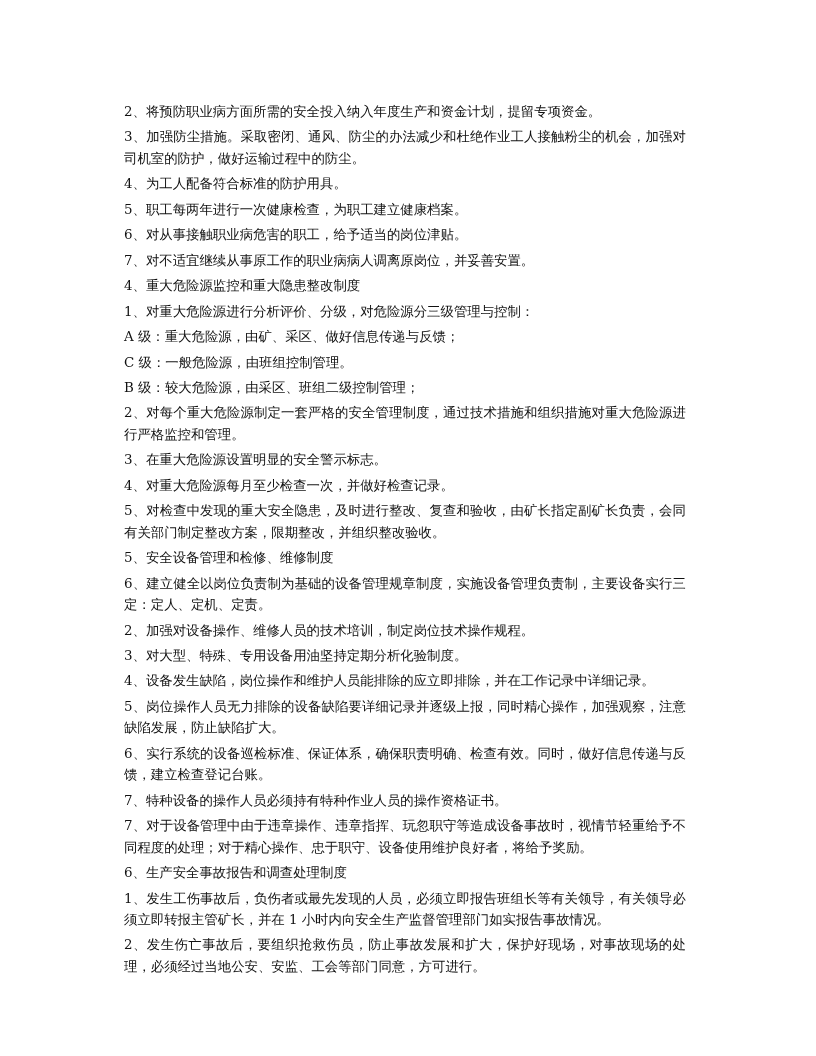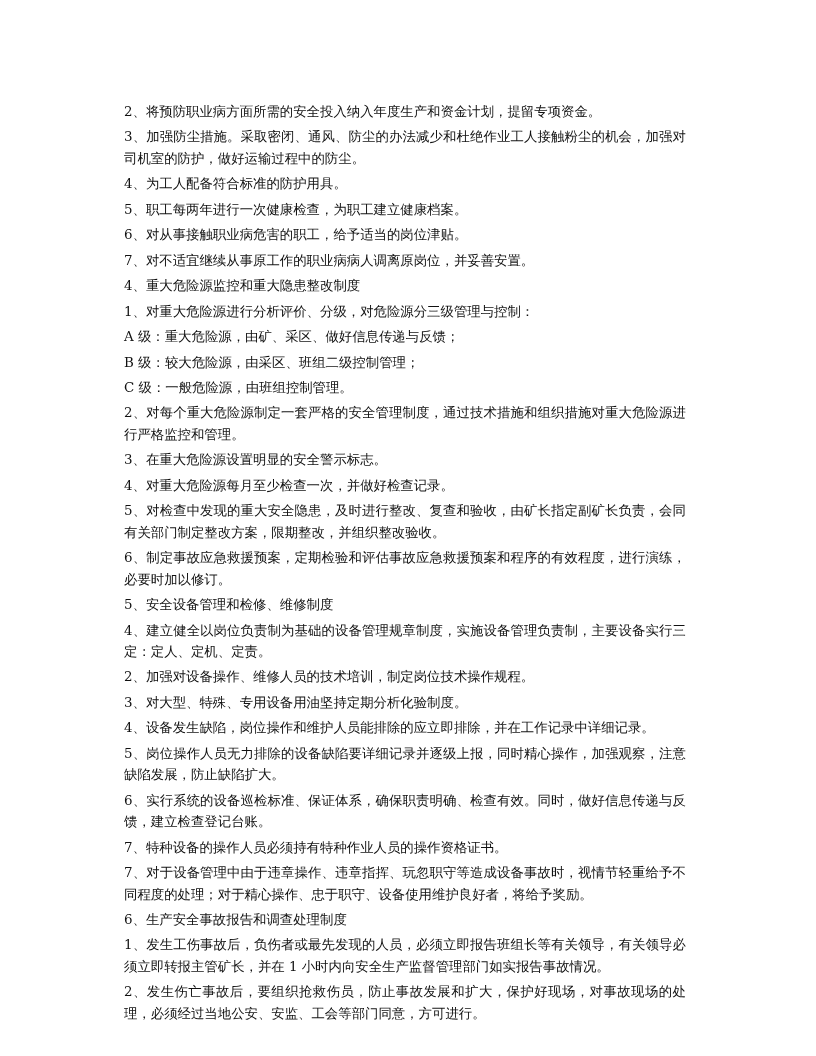--- a/index.html
+++ b/index.html
@@ -22,29 +22,28 @@
 <div class="page">
   <p class="para">2、将预防职业病方面所需的安全投入纳入年度生产和资金计划，提留专项资金。</p>
   <p class="para">3、加强防尘措施。采取密闭、通风、防尘的办法减少和杜绝作业工人接触粉尘的机会，加强对司机室的防护，做好运输过程中的防尘。</p>
   <p class="para">4、为工人配备符合标准的防护用具。</p>
   <p class="para">5、职工每两年进行一次健康检查，为职工建立健康档案。</p>
   <p class="para">6、对从事接触职业病危害的职工，给予适当的岗位津贴。</p>
   <p class="para">7、对不适宜继续从事原工作的职业病病人调离原岗位，并妥善安置。</p>
   <p class="para">4、重大危险源监控和重大隐患整改制度</p>
   <p class="para">1、对重大危险源进行分析评价、分级，对危险源分三级管理与控制：</p>
   <p class="para">A 级：重大危险源，由矿、采区、做好信息传递与反馈；</p>
+  <p class="para">C 级：一般危险源，由班组控制管理。</p>
   <p class="para">B 级：较大危险源，由采区、班组二级控制管理；</p>
-  <p class="para">C 级：一般危险源，由班组控制管理。</p>
   <p class="para">2、对每个重大危险源制定一套严格的安全管理制度，通过技术措施和组织措施对重大危险源进行严格监控和管理。</p>
   <p class="para">3、在重大危险源设置明显的安全警示标志。</p>
   <p class="para">4、对重大危险源每月至少检查一次，并做好检查记录。</p>
   <p class="para">5、对检查中发现的重大安全隐患，及时进行整改、复查和验收，由矿长指定副矿长负责，会同有关部门制定整改方案，限期整改，并组织整改验收。</p>
-  <p class="para">6、制定事故应急救援预案，定期检验和评估事故应急救援预案和程序的有效程度，进行演练，必要时加以修订。</p>
   <p class="para">5、安全设备管理和检修、维修制度</p>
-  <p class="para">4、建立健全以岗位负责制为基础的设备管理规章制度，实施设备管理负责制，主要设备实行三定：定人、定机、定责。</p>
+  <p class="para">6、建立健全以岗位负责制为基础的设备管理规章制度，实施设备管理负责制，主要设备实行三定：定人、定机、定责。</p>
   <p class="para">2、加强对设备操作、维修人员的技术培训，制定岗位技术操作规程。</p>
   <p class="para">3、对大型、特殊、专用设备用油坚持定期分析化验制度。</p>
   <p class="para">4、设备发生缺陷，岗位操作和维护人员能排除的应立即排除，并在工作记录中详细记录。</p>
   <p class="para">5、岗位操作人员无力排除的设备缺陷要详细记录并逐级上报，同时精心操作，加强观察，注意缺陷发展，防止缺陷扩大。</p>
   <p class="para">6、实行系统的设备巡检标准、保证体系，确保职责明确、检查有效。同时，做好信息传递与反馈，建立检查登记台账。</p>
   <p class="para">7、特种设备的操作人员必须持有特种作业人员的操作资格证书。</p>
   <p class="para">7、对于设备管理中由于违章操作、违章指挥、玩忽职守等造成设备事故时，视情节轻重给予不同程度的处理；对于精心操作、忠于职守、设备使用维护良好者，将给予奖励。</p>
   <p class="para">6、生产安全事故报告和调查处理制度</p>
   <p class="para">1、发生工伤事故后，负伤者或最先发现的人员，必须立即报告班组长等有关领导，有关领导必须立即转报主管矿长，并在 1 小时内向安全生产监督管理部门如实报告事故情况。</p>
   <p class="para">2、发生伤亡事故后，要组织抢救伤员，防止事故发展和扩大，保护好现场，对事故现场的处理，必须经过当地公安、安监、工会等部门同意，方可进行。</p>

